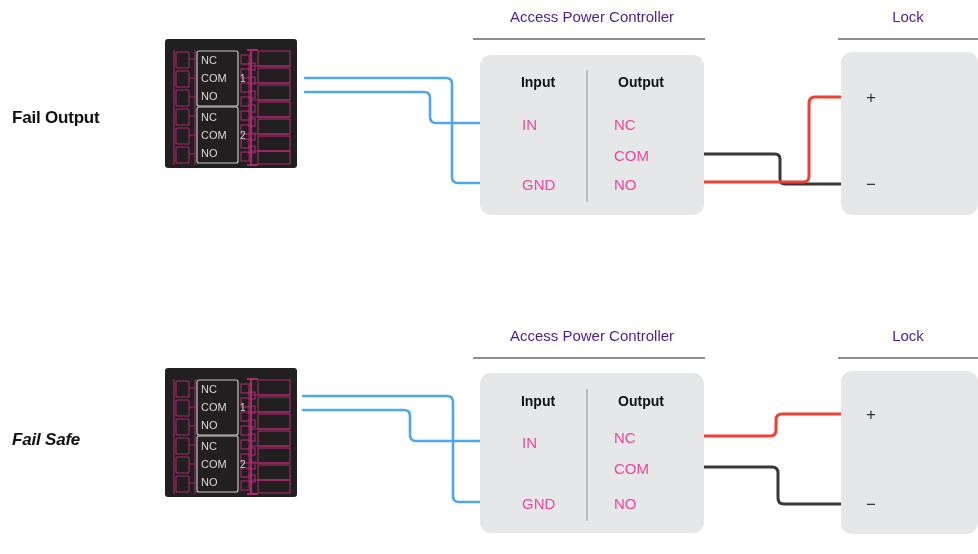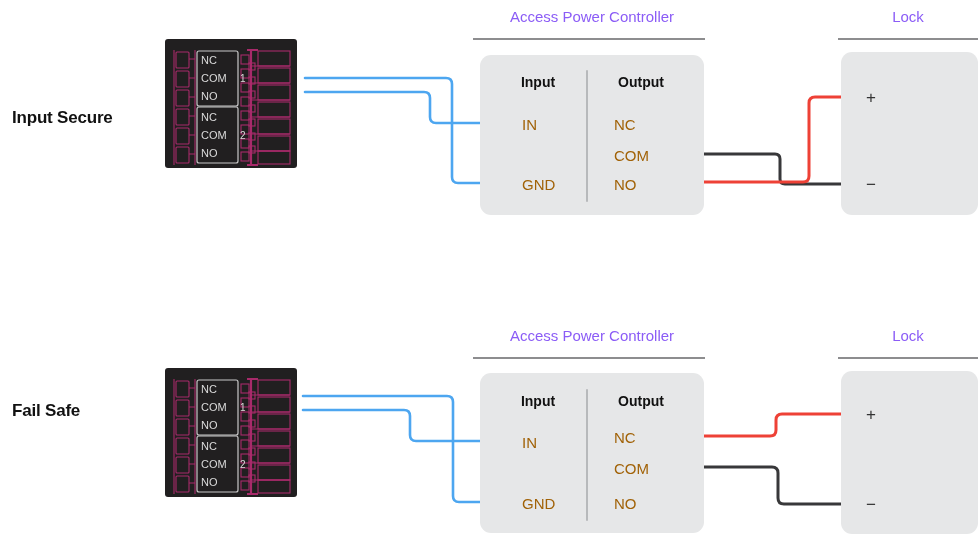--- a/index.html
+++ b/index.html
@@ -26,21 +26,21 @@
     font-weight: bold;
     letter-spacing: -0.2px;
     color: #111111;
     white-space: nowrap;
   }
   
   .col-title {
     position: absolute;
     font-size: 15px;
     font-weight: 400;
-    color: #8b5cf6;
+    color: #4c1d95;
     text-align: center;
     white-space: nowrap;
   }
   .col-rule {
     position: absolute;
     height: 2px;
     background: #8d8d8f;
   }
   
   .panel {
@@ -59,21 +59,21 @@
     font-size: 14px;
     font-weight: bold;
     color: #111111;
     white-space: nowrap;
     text-align: center;
   }
   .terminal-label {
     position: absolute;
     font-size: 15px;
     font-weight: 400;
-    color: #a16207;
+    color: #ec4899;
     white-space: nowrap;
   }
   .sign-label {
     position: absolute;
     font-size: 17px;
     font-weight: 400;
     color: #333333;
     white-space: nowrap;
   }
   
@@ -121,21 +121,21 @@
 
     <path d="M 684,436 L 770,436 Q 776,436 776,430 L 776,420 Q 776,414 782,414 L 855,414" fill="none" stroke="#ee4136" stroke-width="3" stroke-linecap="round"></path>
     <circle cx="684" cy="436" r="5" fill="#ee4136"></circle>
     <circle cx="855" cy="414" r="5" fill="#ee4136"></circle>
 
     <path d="M 684,467 L 772,467 Q 778,467 778,473 L 778,498 Q 778,504 784,504 L 855,504" fill="none" stroke="#38383a" stroke-width="3" stroke-linecap="round"></path>
     <circle cx="684" cy="467" r="5" fill="#1a1a1a"></circle>
     <circle cx="855" cy="504" r="5" fill="#1a1a1a"></circle>
   </svg>
 
-  <div class="row-label" style="left:12px; top:108px;">Input Secure</div>
+  <div class="row-label" style="left:12px; top:108px;">Fail Output</div>
 
   <div class="device" style="left:165px; top:39px; width:132px; height:129px;">
     <svg width="132" height="129" viewBox="0 0 132 129">
       <g stroke="#a82a6a" fill="none" stroke-width="1.1">
 
         <rect x="11" y="13" width="13" height="16" rx="1"></rect>
         <rect x="11" y="32" width="13" height="16" rx="1"></rect>
         <rect x="11" y="51" width="13" height="16" rx="1"></rect>
         <rect x="11" y="70" width="13" height="16" rx="1"></rect>
         <rect x="11" y="89" width="13" height="16" rx="1"></rect>
@@ -208,21 +208,21 @@
   <div class="terminal-label" style="left:614px; top:147px;">COM</div>
   <div class="terminal-label" style="left:614px; top:176px;">NO</div>
 
   <div class="col-title" style="left:838px; top:8px; width:140px;">Lock</div>
   <div class="col-rule" style="left:838px; top:38px; width:140px;"></div>
 
   <div class="panel" style="left:841px; top:52px; width:137px; height:163px;"></div>
   <div class="sign-label" style="left:866px; top:88px;">+</div>
   <div class="sign-label" style="left:866px; top:175px;">−</div>
 
-  <div class="row-label" style="left:12px; top:401px;">Fail Safe</div>
+  <div class="row-label" style="left:12px; top:430px;font-style:italic;">Fail Safe</div>
 
   <div class="device" style="left:165px; top:368px; width:132px; height:129px;">
     <svg width="132" height="129" viewBox="0 0 132 129">
       <g stroke="#a82a6a" fill="none" stroke-width="1.1">
         <rect x="11" y="13" width="13" height="16" rx="1"></rect>
         <rect x="11" y="32" width="13" height="16" rx="1"></rect>
         <rect x="11" y="51" width="13" height="16" rx="1"></rect>
         <rect x="11" y="70" width="13" height="16" rx="1"></rect>
         <rect x="11" y="89" width="13" height="16" rx="1"></rect>
         <rect x="11" y="108" width="13" height="16" rx="1"></rect>

